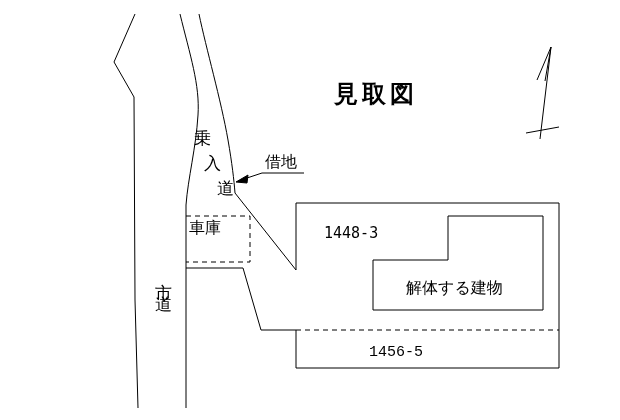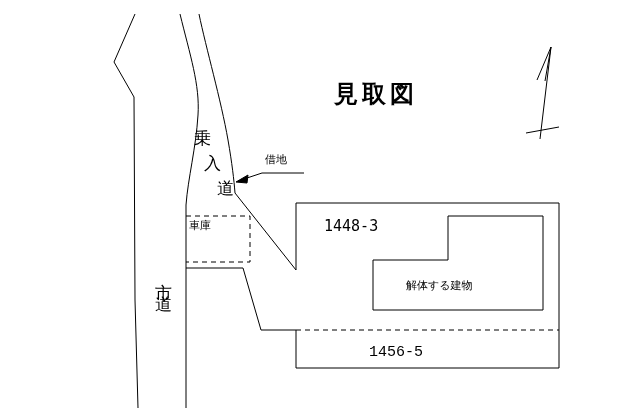--- a/index.html
+++ b/index.html
@@ -27,21 +27,21 @@
     white-space: nowrap;
     line-height: 1;
     color: #000000;
   }
   .title {
     font-size: 24px;
     font-weight: bold;
     letter-spacing: 4px;
   }
   .cjk {
-    font-size: 11px;
+    font-size: 16px;
   }
   .num {
     font-family: "DejaVu Sans Mono", monospace;
     font-size: 15px;
   }
   .vtext {
     writing-mode: vertical-rl;
     text-orientation: upright;
     letter-spacing: 12px;
     font-size: 17px;
@@ -85,21 +85,21 @@
       </g>
     </g>
   </svg>
 
   <div class="lbl title" style="left:296px; top:82px;">見取図</div>
 
   <div class="lbl cjk" style="left:227px; top:154px;">借地</div>
 
   <div class="lbl cjk" style="left:151px; top:220px;">車庫</div>
 
-  <div class="lbl num" style="left:286px; top:219px;">1448-3</div>
+  <div class="lbl num" style="left:286px; top:226px;">1448-3</div>
 
   <div class="lbl cjk" style="left:368px; top:280px;">解体する建物</div>
 
   <div class="lbl num" style="left:331px; top:345px;font-family:Liberation Mono, monospace;">1456-5</div>
 
   <div class="lbl vtext" style="left:117px; top:270px;">市道</div>
 
   <span class="char" style="left:156px; top:130px;">乗</span>
   <span class="char" style="left:166px; top:155px;">入</span>
   <span class="char" style="left:179px; top:180px;">道</span>

